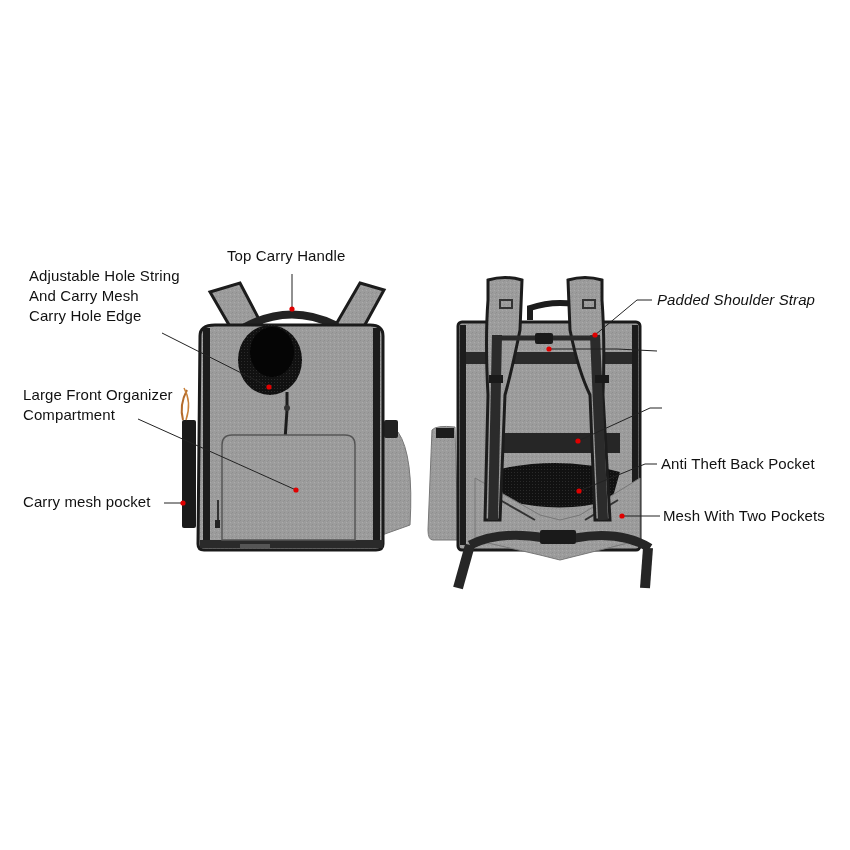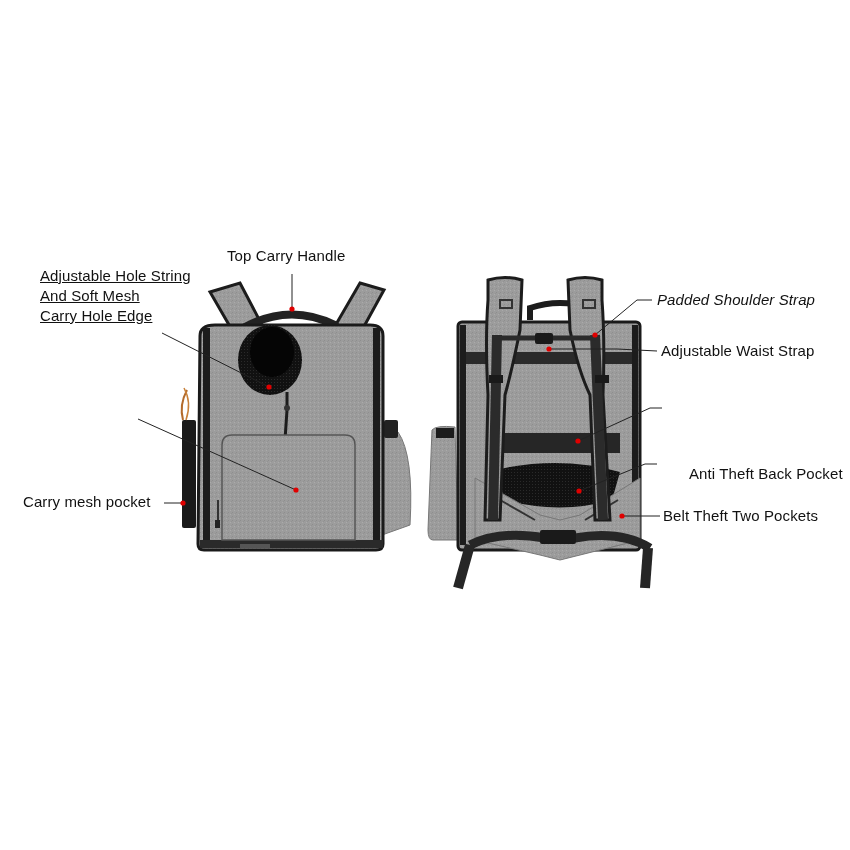--- a/index.html
+++ b/index.html
@@ -132,34 +132,35 @@
       <circle cx="549" cy="349" r="2.6"></circle>
       <circle cx="578" cy="441" r="2.6"></circle>
       <circle cx="579" cy="491" r="2.6"></circle>
       <circle cx="622" cy="516" r="2.6"></circle>
     </g>
   </svg>
 
   <div class="label" style="left:227px; top:246px;">
     <span class="ln">Top Carry Handle</span>
   </div>
-  <div class="label" style="left:40px; top:266px;text-decoration:underline;">
+  <div class="label" style="left:29px; top:266px;">
     <span class="ln">Adjustable Hole String</span>
-    <span class="ln">And Soft Mesh</span>
+    <span class="ln">And Carry Mesh</span>
     <span class="ln">Carry Hole Edge</span>
+  </div>
+  <div class="label" style="left:23px; top:385px;">
+    <span class="ln">Large Front Organizer</span>
+    <span class="ln">Compartment</span>
   </div>
   <div class="label" style="left:23px; top:492px;">
     <span class="ln">Carry mesh pocket</span>
   </div>
 
   <div class="label" style="left:657px; top:290px;font-style:italic;">
     <span class="ln">Padded Shoulder Strap</span>
   </div>
-  <div class="label" style="left:661px; top:341px;">
-    <span class="ln">Adjustable Waist Strap</span>
-  </div>
-  <div class="label" style="left:661px; top:464px;margin-left:28px;">
+  <div class="label" style="left:661px; top:454px;">
     <span class="ln">Anti Theft Back Pocket</span>
   </div>
   <div class="label" style="left:663px; top:506px;">
-    <span class="ln">Belt Theft Two Pockets</span>
+    <span class="ln">Mesh With Two Pockets</span>
   </div>
 </div>
 
 </body></html>

